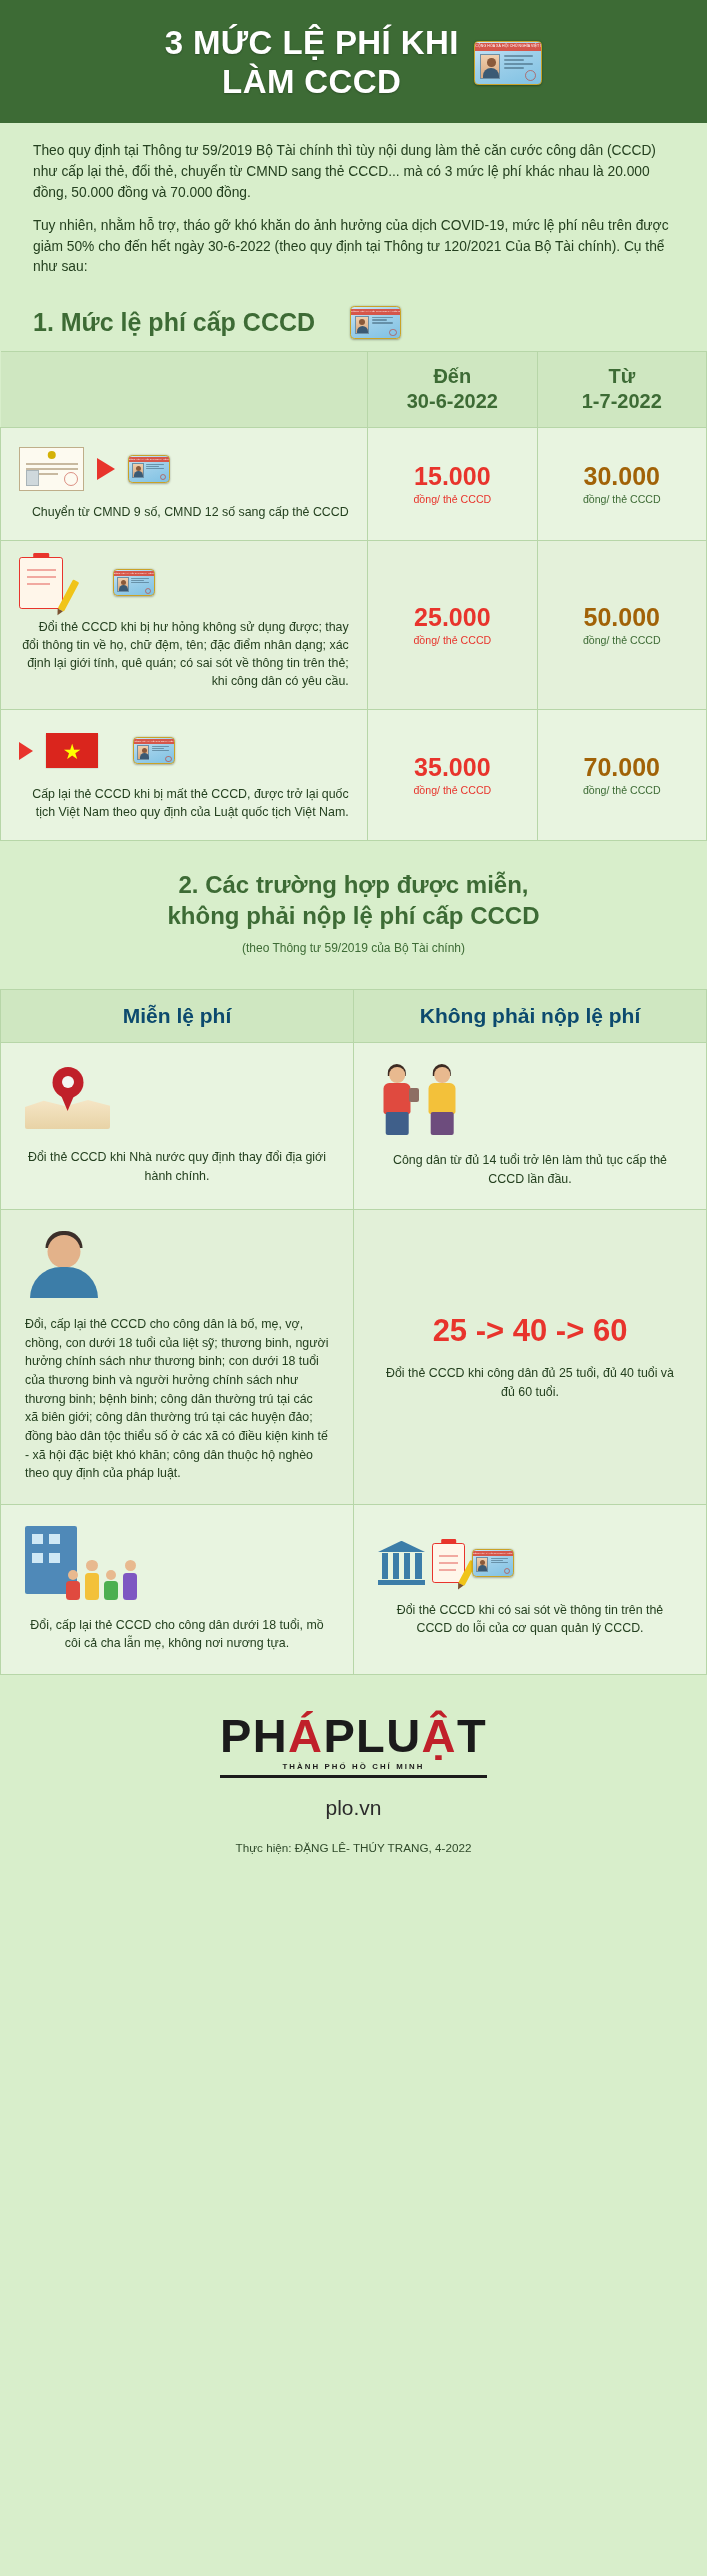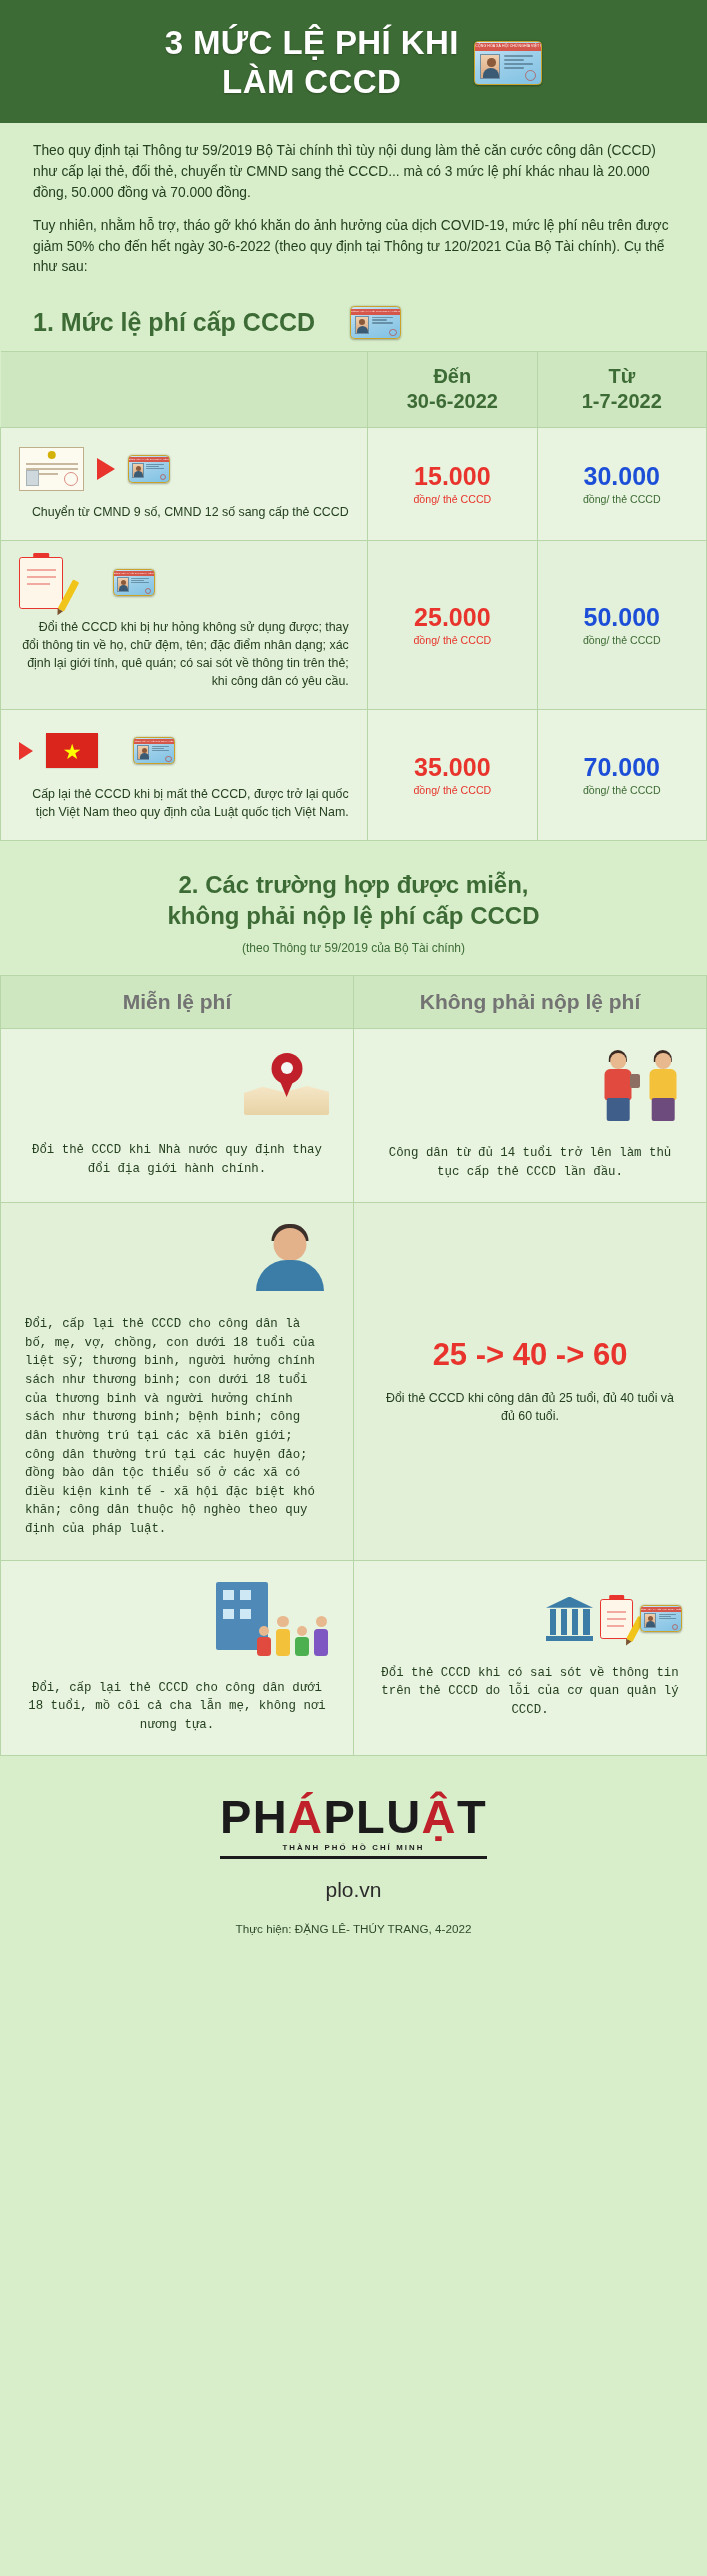--- a/index.html
+++ b/index.html
@@ -205,21 +205,21 @@
   .fee-row:nth-child(odd) .fee-amount { background: #e4f1da; }
   .amt-red {
     font-size: 25px;
     font-weight: bold;
     color: #e8342c;
     line-height: 1.1;
   }
   .amt-green {
     font-size: 25px;
     font-weight: bold;
-    color: #1d4ed8;
+    color: #a16207;
     line-height: 1.1;
   }
   .amt-unit-red {
     font-size: 10.6px;
     color: #e8342c;
     margin-top: 2.8px;
   }
   .amt-unit-green {
     font-size: 10.6px;
     color: #3d6b35;
@@ -322,50 +322,49 @@
   .sec2-title {
     font-size: 24px;
     font-weight: bold;
     color: #3d6b35;
     line-height: 1.3;
   }
   .sec2-sub {
     font-size: 12px;
     color: #3d6b35;
     margin-top: 10px;
-    margin-bottom: 14px;
+    margin-bottom: 28px;
   }
   .ex-table {
     width: 100%;
     border-collapse: collapse;
   }
   .ex-table th, .ex-table td {
     border: 0.7px solid #b7d6a8;
     vertical-align: middle;
     width: 50%;
   }
   .ex-table th {
     background: #cfe7c1;
     font-size: 21px;
     font-weight: bold;
-    color: #737373;
+    color: #0c4a6e;
     padding: 14px 22px;
     text-align: center;
   }
   .ex-cell {
     background: #e8f4e0;
     padding: 21px 24px;
   }
   .ex-table tr:nth-child(odd) .ex-cell { background: #e2f0d8; }
   .ex-inner {
     display: flex;
     flex-direction: column;
-    align-items: flex-end;
-    gap: 23px;
-    font-family: Liberation Mono, monospace;
+    align-items: flex-start;
+    gap: 16px;
   }
   .ex-text {
     font-size: 12.4px;
     line-height: 1.5;
     color: #24401f;
     text-align: center;
   }
   .ex-text.justify { text-align: left; }
   .big-progress {
     font-size: 31px;

